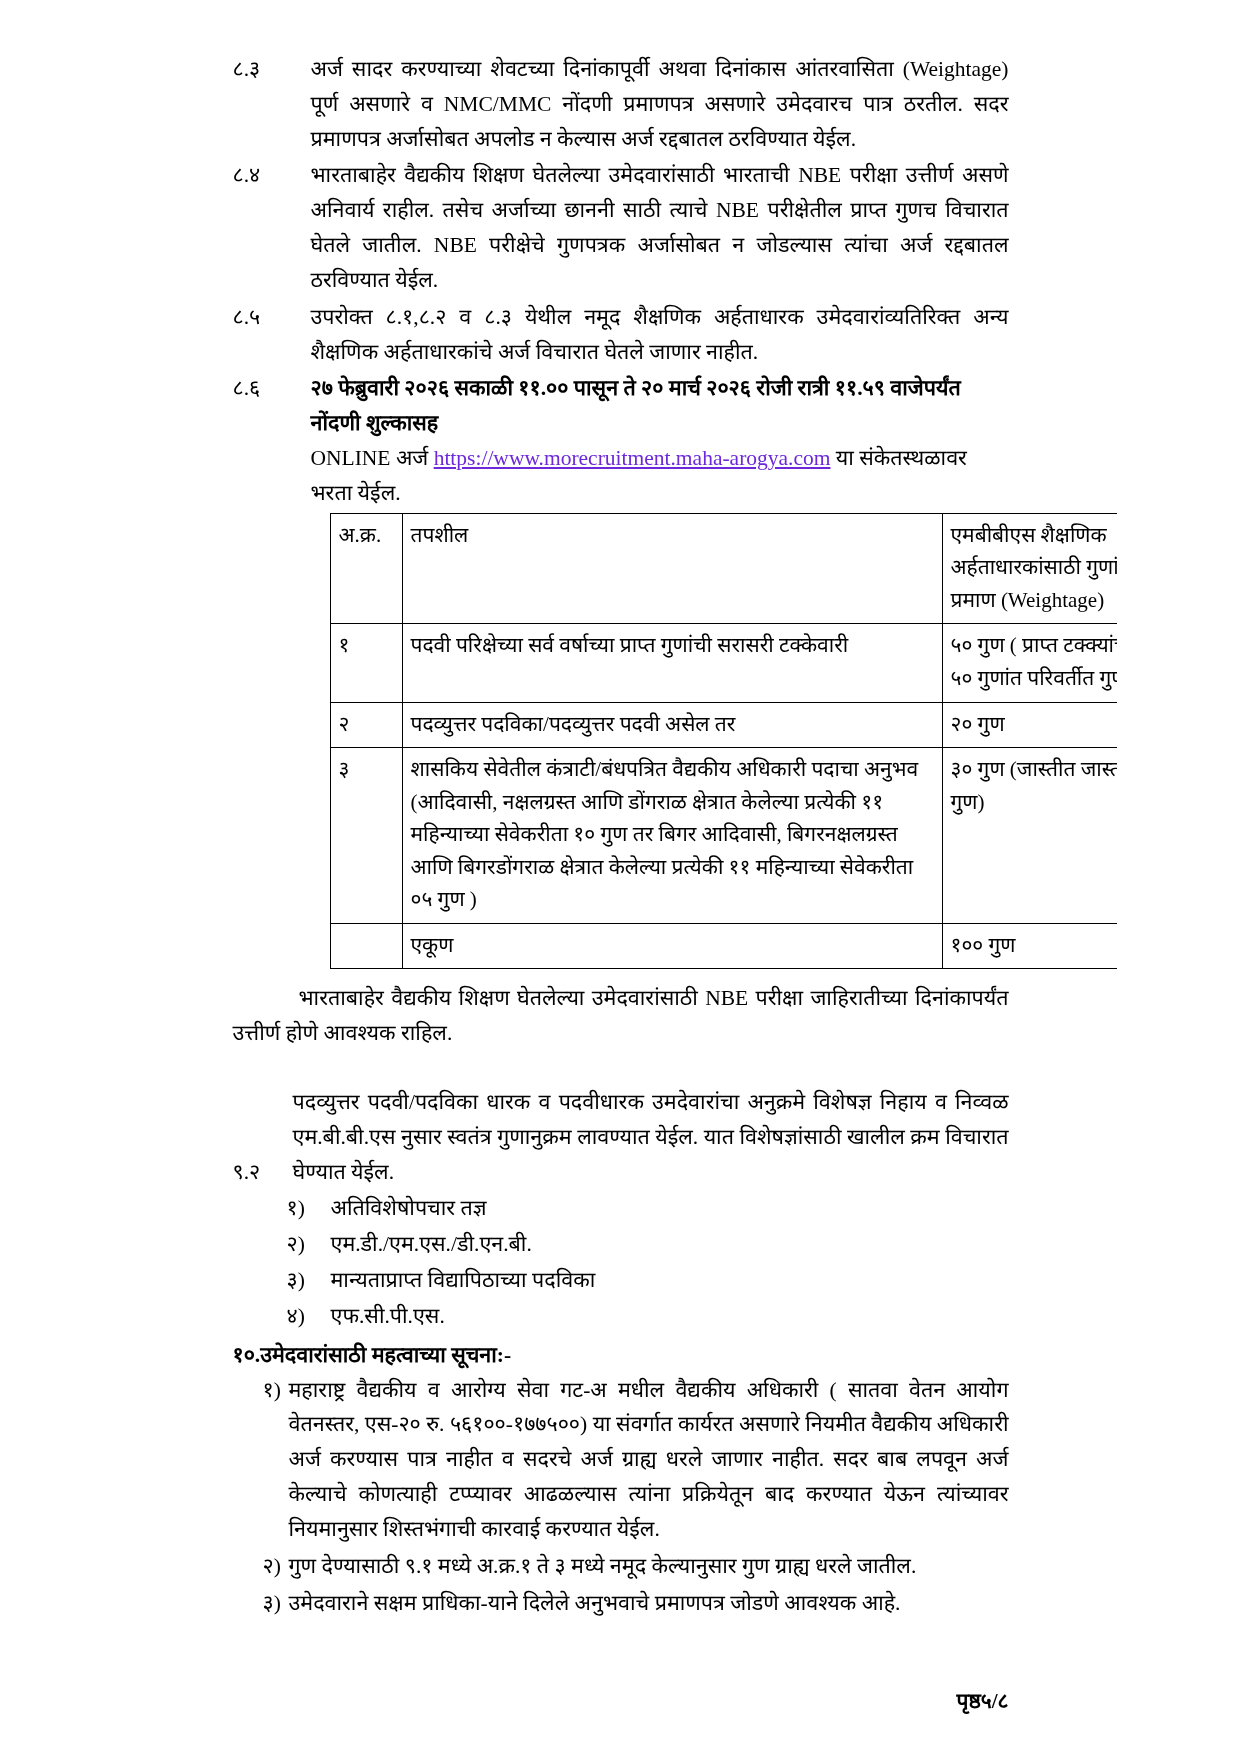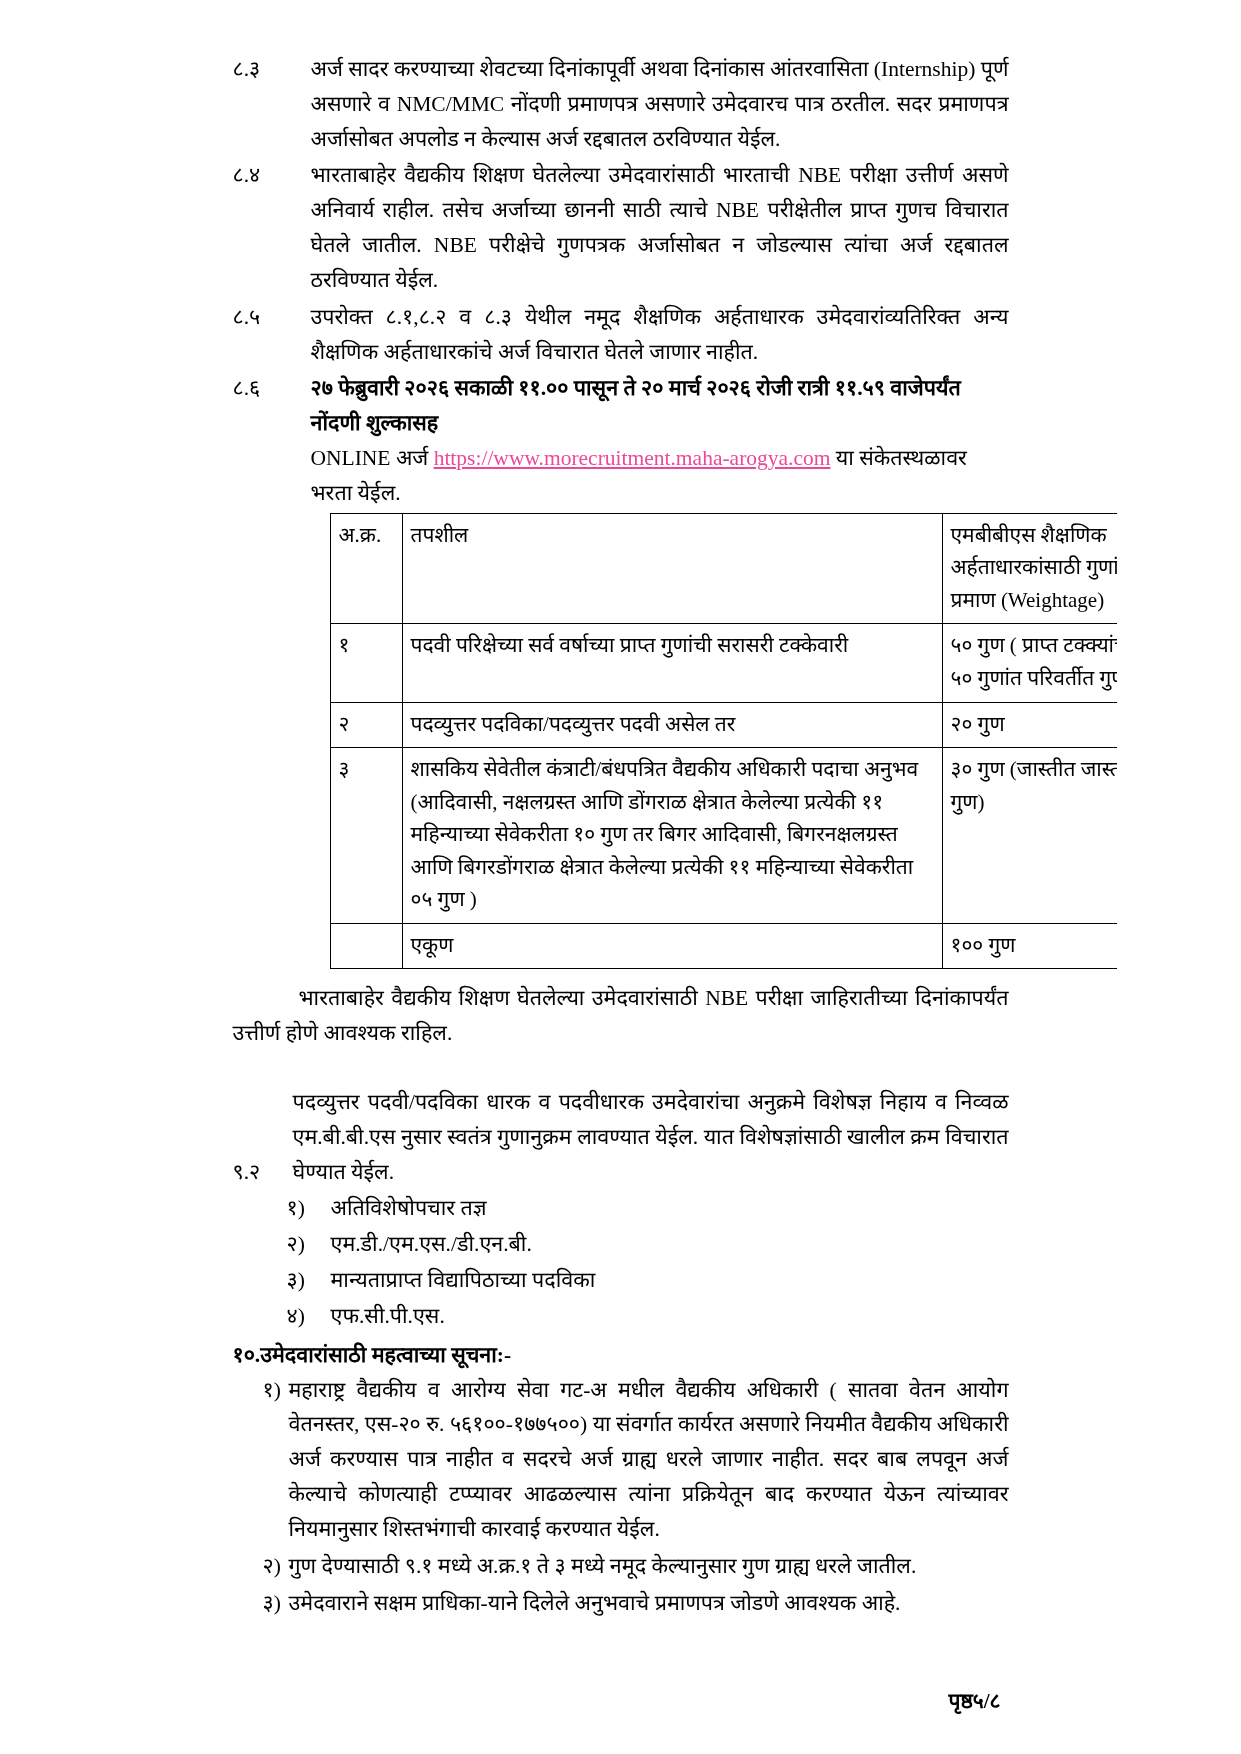--- a/index.html
+++ b/index.html
@@ -40,21 +40,21 @@
     box-sizing: border-box;
   }
   .clause-text {
     flex: 1 1 auto;
     text-align: justify;
     text-justify: inter-word;
   }
   .clause-text.nojustify { text-align: left; }
   .bold { font-weight: bold; }
   .link {
-    color: #ec4899;
+    color: #6d28d9;
     text-decoration: underline;
   }
 
   
   .sec-head {
     display: flex;
     align-items: flex-start;
     margin-top: 30px;
     margin-bottom: 14px;
   }
@@ -127,37 +127,37 @@
     display: flex;
     align-items: flex-start;
     margin-bottom: 2px;
     padding-left: 30px;
   }
   ol.notes li .marker { flex: 0 0 26px; width: 26px; }
   ol.notes li .body { flex: 1 1 auto; text-align: justify; text-justify: inter-word; }
 
   .footer {
     position: absolute;
-    right: 116px;
+    right: 108px;
     bottom: 40px;
     font-weight: bold;
     font-size: 21px;
     text-align: right;
   }
 </style>
 </head>
 <body>
 
 <div class="page">
 
   <div class="doc-body">
 
     <div class="clause">
       <div class="clause-num">८.३</div>
-      <div class="clause-text">अर्ज सादर करण्याच्या शेवटच्या दिनांकापूर्वी अथवा दिनांकास आंतरवासिता (Internship) पूर्ण असणारे व NMC/MMC नोंदणी प्रमाणपत्र असणारे उमेदवारच पात्र ठरतील. सदर प्रमाणपत्र अर्जासोबत अपलोड न केल्यास अर्ज रद्दबातल ठरविण्यात येईल.</div>
+      <div class="clause-text">अर्ज सादर करण्याच्या शेवटच्या दिनांकापूर्वी अथवा दिनांकास आंतरवासिता (Weightage) पूर्ण असणारे व NMC/MMC नोंदणी प्रमाणपत्र असणारे उमेदवारच पात्र ठरतील. सदर प्रमाणपत्र अर्जासोबत अपलोड न केल्यास अर्ज रद्दबातल ठरविण्यात येईल.</div>
     </div>
 
     <div class="clause">
       <div class="clause-num">८.४</div>
       <div class="clause-text">भारताबाहेर वैद्यकीय शिक्षण घेतलेल्या उमेदवारांसाठी भारताची NBE परीक्षा उत्तीर्ण असणे अनिवार्य राहील. तसेच अर्जाच्या छाननी साठी त्याचे NBE परीक्षेतील प्राप्त गुणच विचारात घेतले जातील. NBE परीक्षेचे गुणपत्रक अर्जासोबत न जोडल्यास त्यांचा अर्ज रद्दबातल ठरविण्यात येईल.</div>
     </div>
 
     <div class="clause">
       <div class="clause-num">८.५</div>
       <div class="clause-text">उपरोक्त ८.१,८.२ व ८.३ येथील नमूद शैक्षणिक अर्हताधारक उमेदवारांव्यतिरिक्त अन्य शैक्षणिक अर्हताधारकांचे अर्ज विचारात घेतले जाणार नाहीत.</div>

